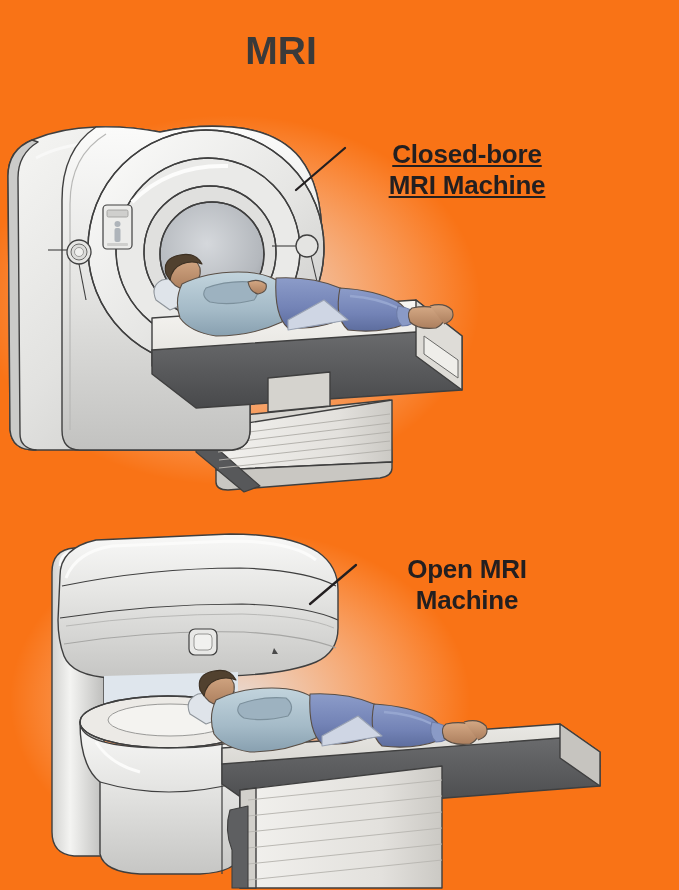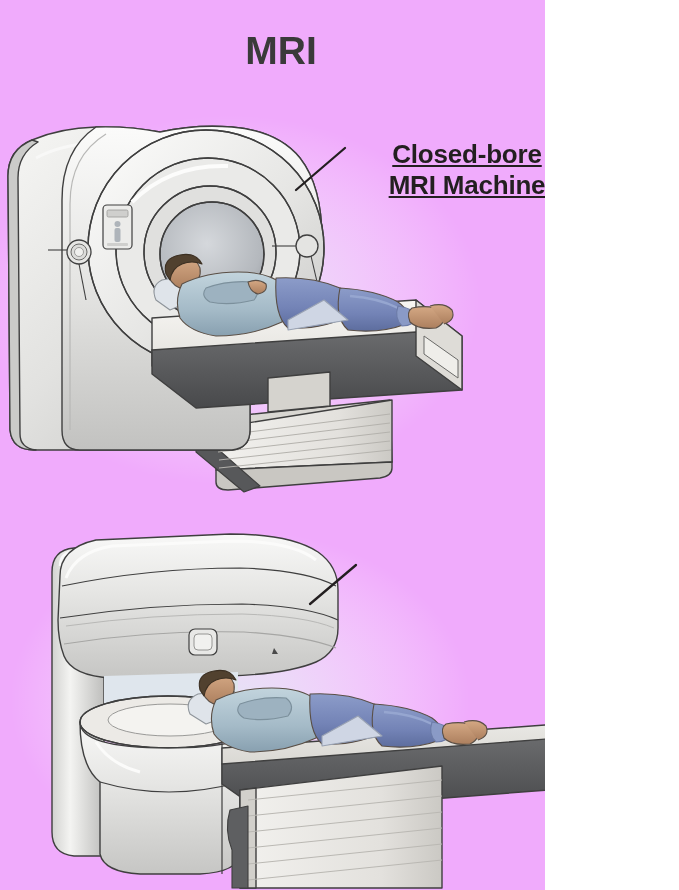--- a/index.html
+++ b/index.html
@@ -5,23 +5,23 @@
   html, body {
     margin: 0;
     padding: 0;
     background: #ffffff;
   }
   body {
     font-family: "Liberation Sans", sans-serif;
   }
   #figure {
     position: relative;
-    width: 545px;
+    width: 679px;
     height: 890px;
-    background: #f0abfc;
+    background: #f97316;
     overflow: hidden;
   }
   #figure svg.art {
     position: absolute;
     left: 0;
     top: 0;
     width: 679px;
     height: 890px;
   }
   .label {
@@ -348,14 +348,16 @@
       <line x1="345" y1="148" x2="296" y2="190"></line>
       <line x1="356" y1="565" x2="310" y2="604"></line>
     </g>
   </svg>
 
   <div class="label" id="title-mri">MRI</div>
 
   <div class="label" id="label-closed">Closed-bore
 MRI Machine</div>
 
+  <div class="label" id="label-open">Open MRI
+Machine</div>
 
 </div>
 
 </body></html>

